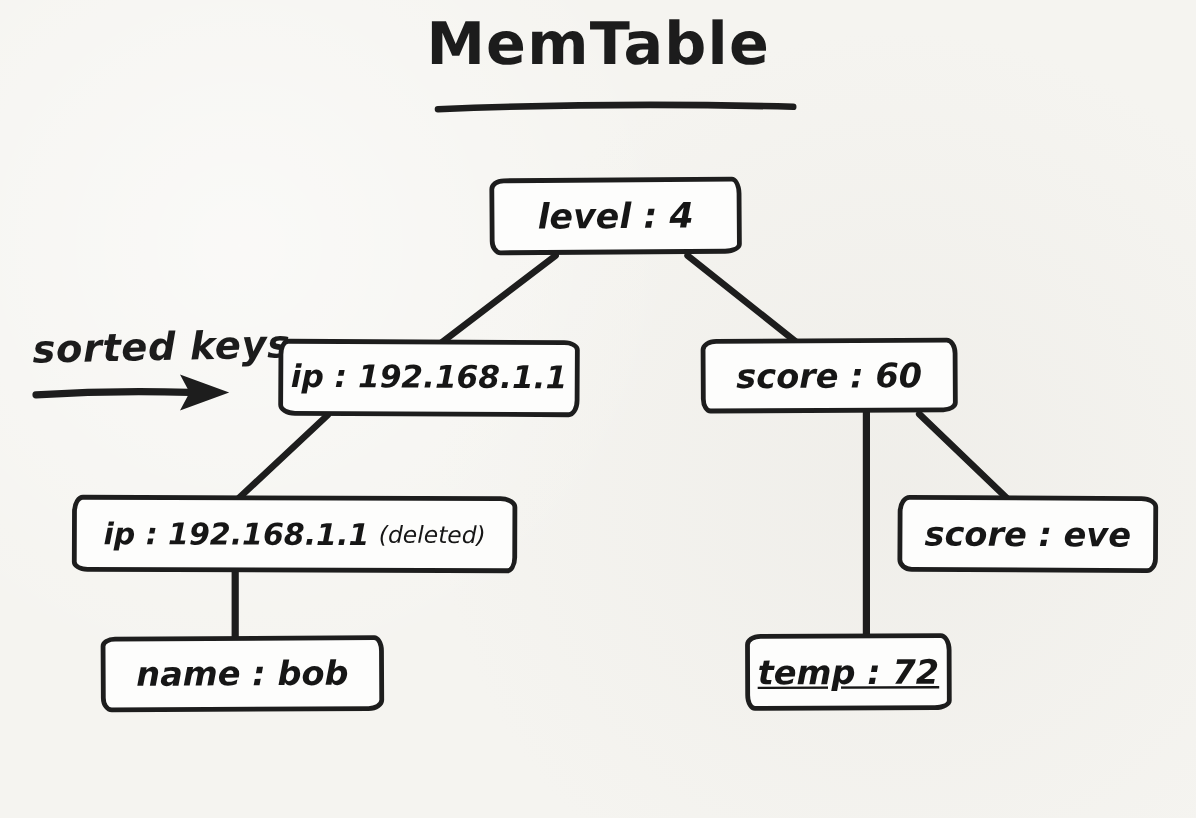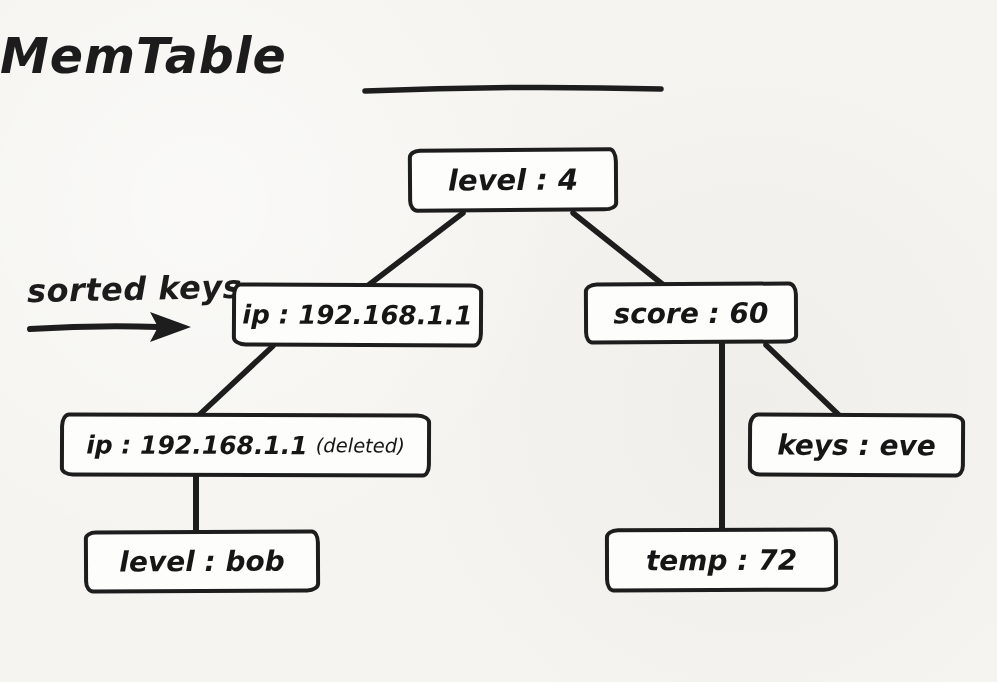--- a/index.html
+++ b/index.html
@@ -22,25 +22,25 @@
       #f5f4f0;
   }
   .edges {
     position: absolute;
     inset: 0;
     z-index: 1;
   }
   .title {
     position: absolute;
     left: 0;
-    top: 28px;
+    top: 8px;
     width: 100%;
+    text-align: center;
     font-size: 49px;
     font-weight: 700;
-    font-style: italic;
     color: #1c1c1c;
     letter-spacing: 1px;
     z-index: 2;
   }
   .node {
     position: absolute;
     box-sizing: border-box;
     background: #fdfdfc;
     border: 4px solid #1d1d1d;
     display: flex;
@@ -62,22 +62,22 @@
   .node-ip         { left: 232px; top: 283px; width: 251px; height: 64px; font-size: 26px;
                      border-radius: 8px 13px 9px 14px / 13px 8px 14px 9px; transform: rotate(0.3deg); }
   .node-score      { left: 584px; top: 282px; width: 214px; height: 62px; font-size: 28px;
                      border-radius: 13px 9px 12px 8px / 9px 13px 8px 12px; transform: rotate(-0.3deg); }
   .node-ip-deleted { left: 60px;  top: 413px; width: 371px; height: 64px; font-size: 25px;
                      border-radius: 9px 14px 8px 13px / 14px 9px 13px 8px; transform: rotate(0.2deg); }
   .node-name       { left: 84px;  top: 530px; width: 236px; height: 63px; font-size: 28px;
                      border-radius: 12px 8px 13px 9px / 8px 13px 9px 12px; transform: rotate(-0.3deg); }
   .node-user       { left: 748px; top: 413px; width: 217px; height: 64px; font-size: 28px;
                      border-radius: 10px 14px 9px 12px / 14px 9px 12px 10px; transform: rotate(0.3deg); }
-  .node-temp       { left: 605px; top: 528px; width: 233px; height: 64px; font-size: 28px;
-                     border-radius: 13px 9px 14px 8px / 9px 14px 8px 13px; transform: rotate(-0.2deg); }
+  .node-temp       { left: 621px; top: 528px; width: 172px; height: 64px; font-size: 28px;
+                     border-radius: 13px 9px 14px 8px / 9px 14px 8px 13px; transform: rotate(-0.2deg); text-decoration: underline; }
   .annotation-label {
     position: absolute;
     left: 27px;
     top: 270px;
     font-size: 32px;
     font-weight: 700;
     font-style: italic;
     color: #1c1c1c;
     z-index: 2;
     transform: rotate(-1.2deg);
@@ -119,24 +119,24 @@
   <div class="node node-score">
     <span>score : 60</span>
   </div>
 
   <div class="node node-ip-deleted">
     <span>ip : 192.168.1.1</span>
     <span class="suffix">(deleted)</span>
   </div>
 
   <div class="node node-name">
-    <span>level : bob</span>
+    <span>name : bob</span>
   </div>
 
   <div class="node node-user">
-    <span>keys : eve</span>
+    <span>score : eve</span>
   </div>
 
   <div class="node node-temp">
     <span>temp : 72</span>
   </div>
 
 </div>
 
 </body></html>

